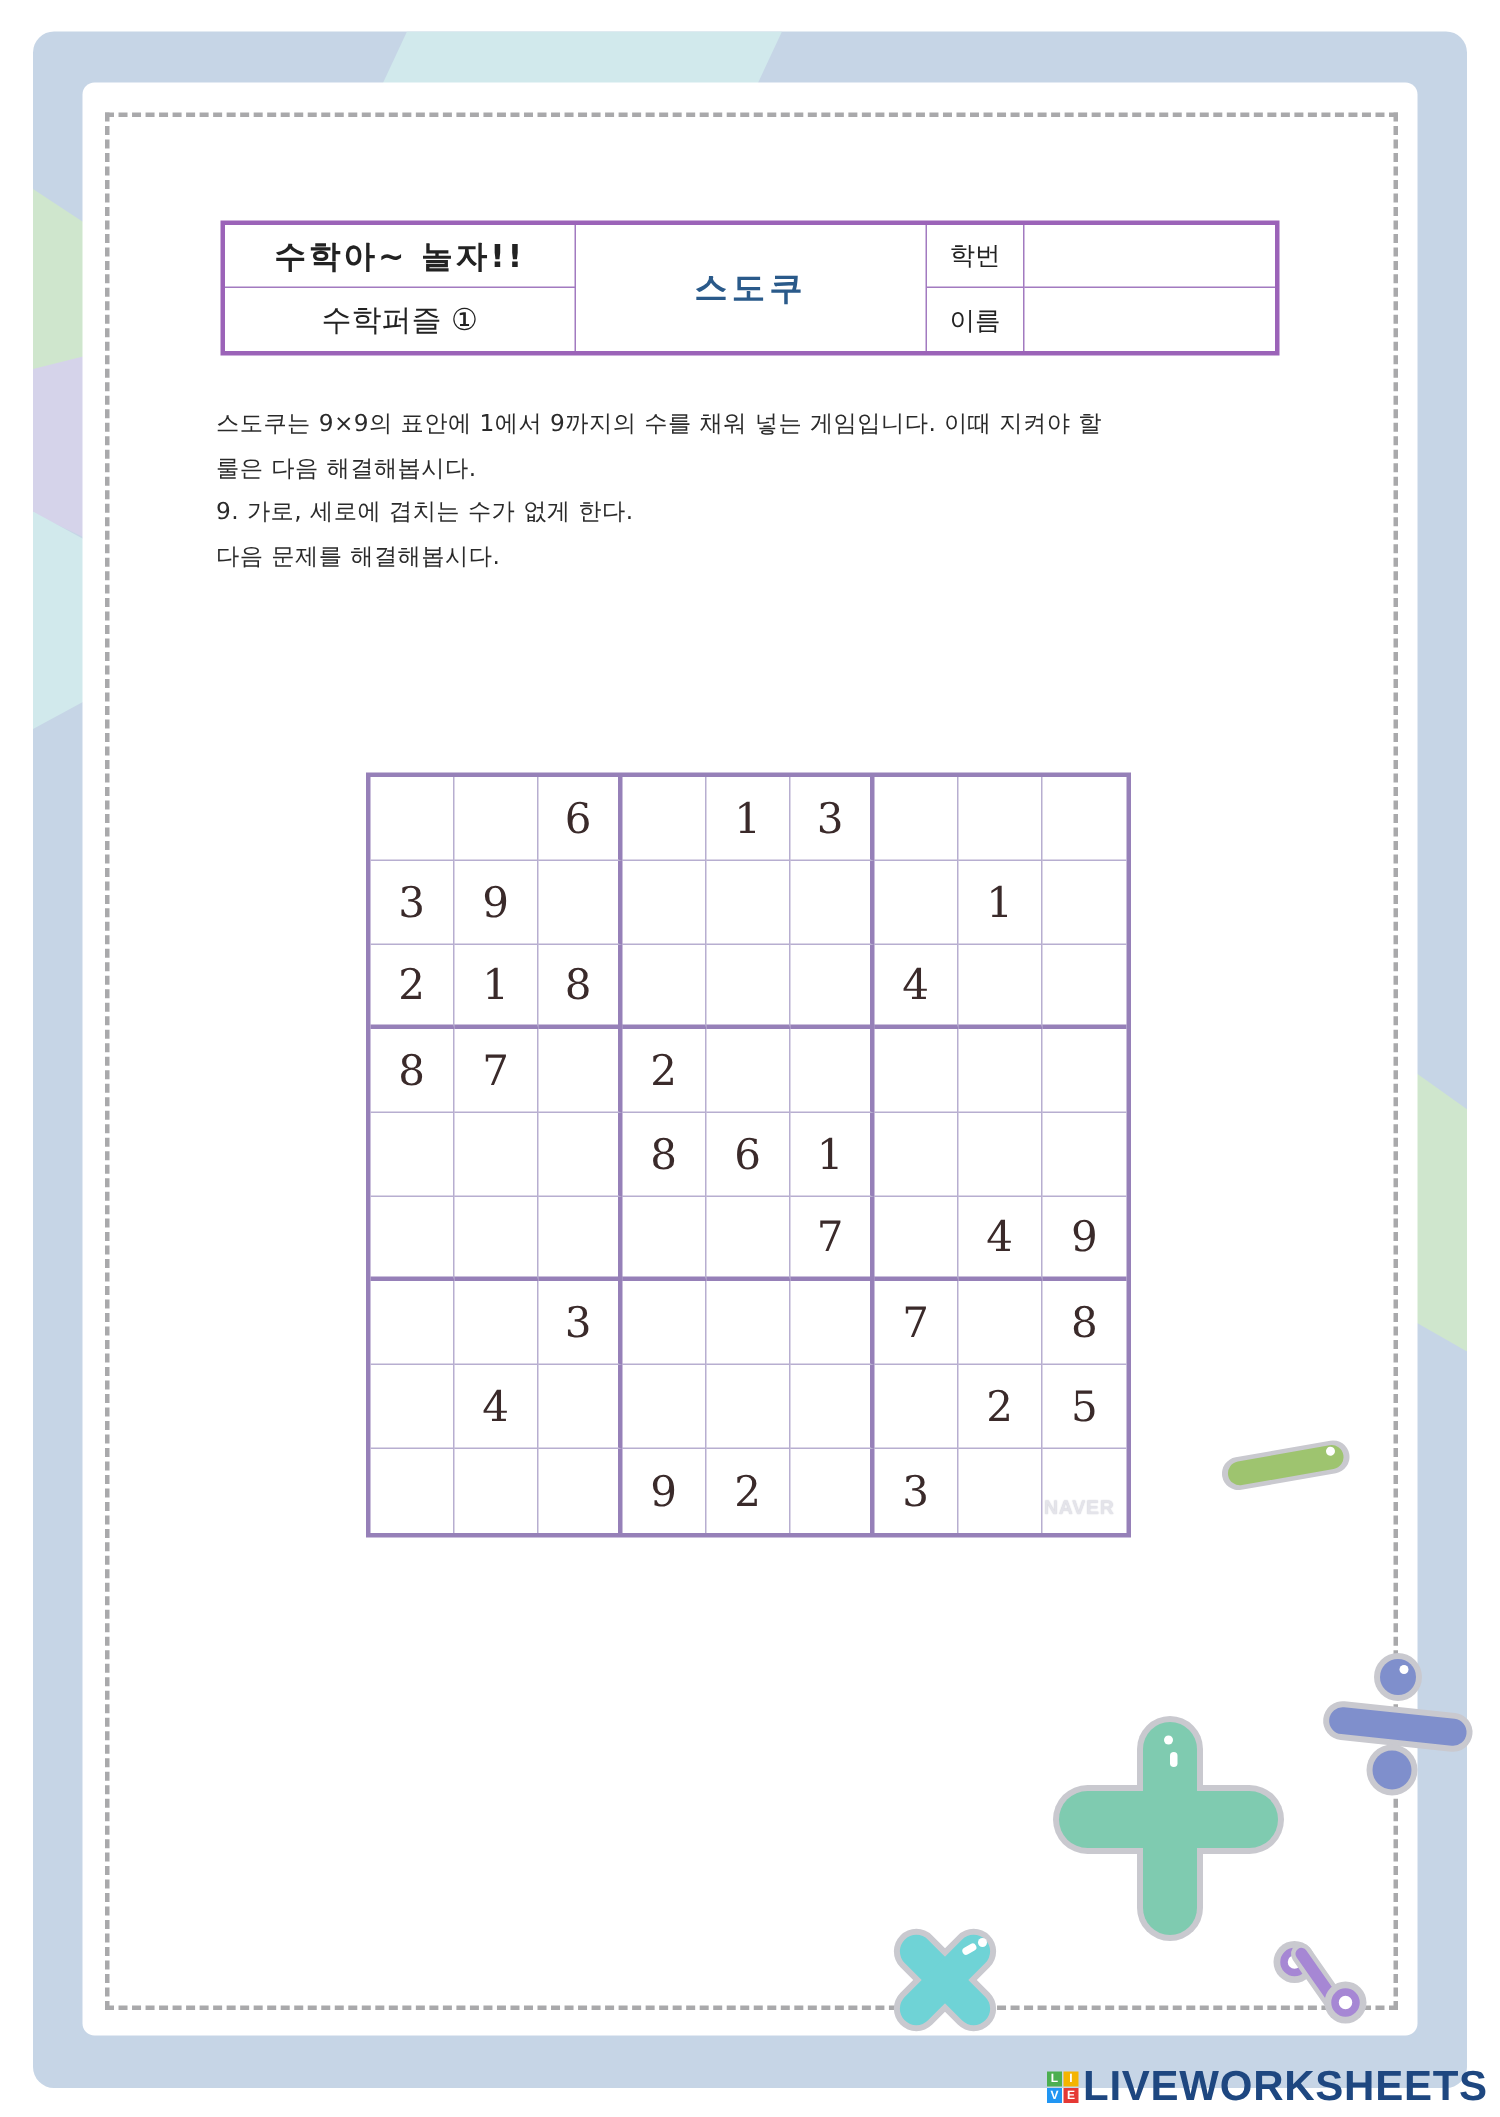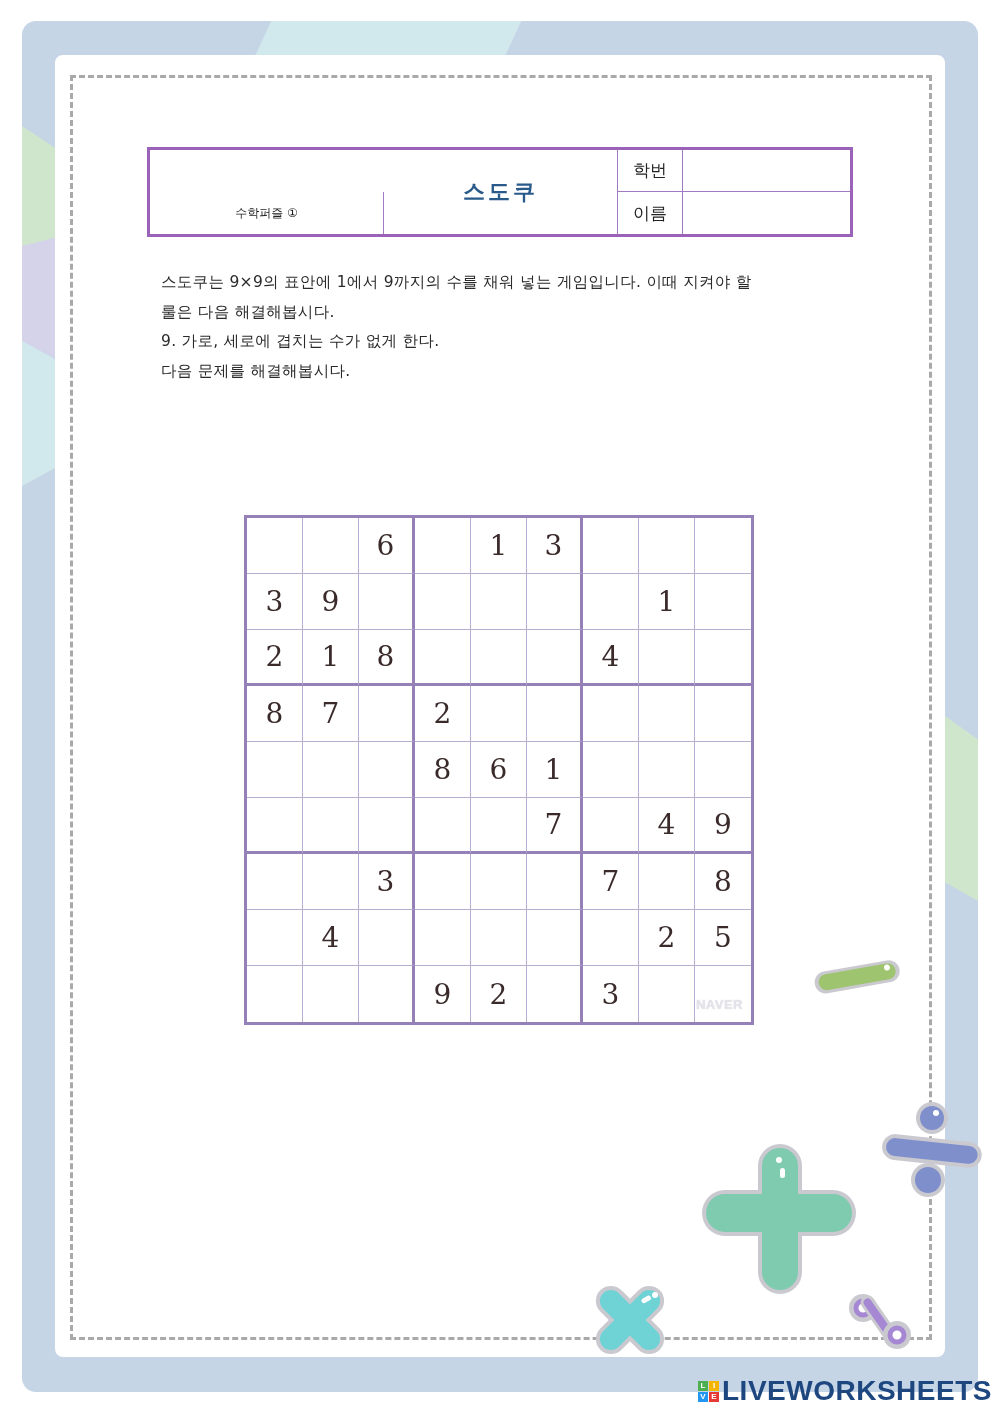--- a/index.html
+++ b/index.html
@@ -39,35 +39,35 @@
     border: 3px solid #9b63b8; display: grid;
     grid-template-columns: 234px 234px 65px 1fr;
     grid-template-rows: 1fr 1fr;
   }
   .header-table > div {
     border-right: 1px solid #a27ac0; border-bottom: 1px solid #a27ac0;
     display: flex; align-items: center; justify-content: center;
     font-family: "DejaVu Sans", sans-serif; color: #222;
   }
   .ht-brand { grid-column: 1; grid-row: 1; font-size: 21px; font-weight: bold; letter-spacing: 2px; }
-  .ht-sub { grid-column: 1; grid-row: 2; font-size: 12px; border-bottom: none !important; }
+  .ht-sub { grid-column: 1; grid-row: 2; font-size: 20px; border-bottom: none !important; }
   .ht-title { grid-column: 2; grid-row: 1 / span 2; font-size: 22px; font-weight: bold; color: #2a5a8a !important; border-bottom: none !important; letter-spacing: 3px; }
   .ht-label1 { grid-column: 3; grid-row: 1; font-size: 17px; }
   .ht-label2 { grid-column: 3; grid-row: 2; font-size: 17px; border-bottom: none !important; }
   .ht-field1 { grid-column: 4; grid-row: 1; border-right: none !important; }
   .ht-field2 { grid-column: 4; grid-row: 2; border-right: none !important; border-bottom: none !important; }
   .ht-field1 input, .ht-field2 input {
     width: 100%; height: 100%; border: none; outline: none; background: transparent;
     font-size: 16px; padding: 0 10px; font-family: "DejaVu Sans", sans-serif;
   }
 
   .instructions {
     position: absolute; left: 144px; top: 268px; width: 715px;
     font-size: 15.5px; line-height: 29.5px; color: #2a2a2a;
-    font-family: "DejaVu Sans", sans-serif; letter-spacing: 0.3px; margin-left: 17px;
+    font-family: "DejaVu Sans", sans-serif; letter-spacing: 0.3px;
   }
   .instructions p { white-space: nowrap; }
 
   
   .sudoku {
     position: absolute; left: 244px; top: 515px; width: 510px; height: 510px;
     border: 3px solid #9680b8;
     display: grid; grid-template-columns: repeat(9, 1fr); grid-template-rows: repeat(9, 1fr);
     background: #fff;
   }
@@ -108,20 +108,21 @@
   <div class="stripe stripe-left-green"></div>
   <div class="stripe stripe-left-purple"></div>
   <div class="stripe stripe-left-teal"></div>
   <div class="stripe stripe-right-green"></div>
 </div>
 
 <div class="paper"></div>
 <div class="dashed"></div>
 
 <div class="header-table">
+  <div class="ht-brand">수학아~ 놀자!!</div>
   <div class="ht-title">스도쿠</div>
   <div class="ht-label1">학번</div>
   <div class="ht-field1">
     <input type="text" value="" style="">
   </div>
   <div class="ht-sub">수학퍼즐 ①</div>
   <div class="ht-label2">이름</div>
   <div class="ht-field2">
     <input type="text" value="" style="">
   </div>

